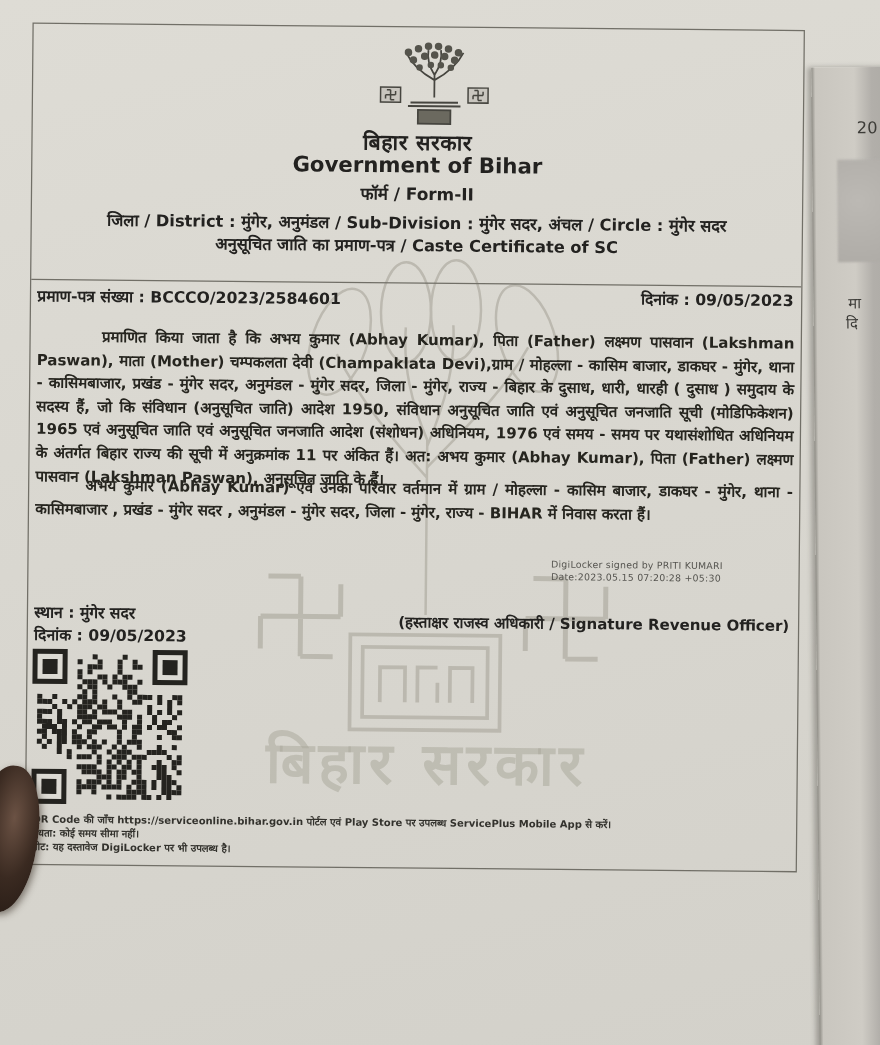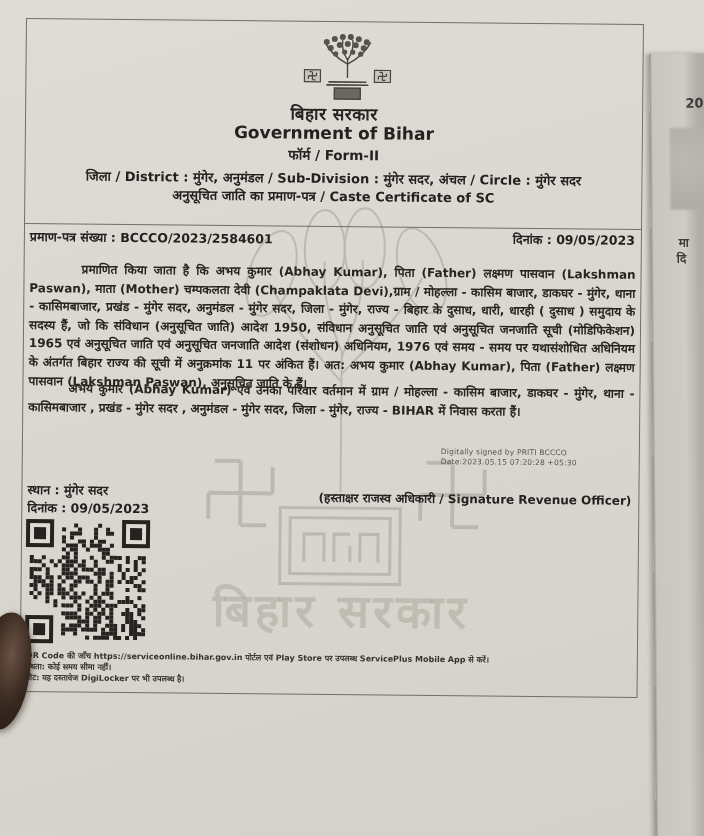--- a/index.html
+++ b/index.html
@@ -14,21 +14,21 @@
     position:absolute;left:0;top:0;width:704px;height:836px;
     background:linear-gradient(165deg,#dedcd5 0%,#d9d7d0 45%,#d3d1ca 100%);
   }
   
   .under-page{
     position:absolute;left:649px;top:54px;width:90px;height:800px;
     transform:rotate(-0.5deg);transform-origin:0 0;
     background:linear-gradient(90deg,#8f8d86 0px,#c9c6bf 3px,#cfccc5 34px,#b2afaa 48px,#a5a39d 90px);
     box-shadow:-3px 0 4px rgba(60,58,52,.35);
   }
-  .under-page .ptxt{position:absolute;color:#3d3c38;font-weight:bold;}
+  .under-page .ptxt{position:absolute;color:#3d3c38;font-weight:normal;}
   .photo-patch{
     position:absolute;left:20px;top:74px;width:42px;height:82px;
     background:radial-gradient(circle at 40% 40%,#bcb9b4,#aeaba6);
     filter:blur(1px);
   }
   
   .finger{
     position:absolute;left:-22px;top:612px;width:52px;height:118px;
     border-radius:50% 46% 48% 50%;
     background:radial-gradient(ellipse at 60% 35%,#6b5244 0%,#3a2a21 45%,#1d140f 100%);
@@ -162,21 +162,21 @@
 
     <div class="abs rule"></div>
 
     <div class="abs certno">प्रमाण-पत्र संख्या : BCCCO/2023/2584601</div>
     <div class="abs certdate">दिनांक : 09/05/2023</div>
 
     <div class="abs para para1">प्रमाणित किया जाता है कि अभय कुमार (Abhay Kumar), पिता (Father) लक्ष्मण पासवान (Lakshman Paswan), माता (Mother) चम्पकलता देवी (Champaklata Devi),ग्राम / मोहल्ला - कासिम बाजार, डाकघर - मुंगेर, थाना - कासिमबाजार, प्रखंड - मुंगेर सदर, अनुमंडल - मुंगेर सदर, जिला - मुंगेर, राज्य - बिहार के दुसाध, धारी, धारही ( दुसाध ) समुदाय के सदस्य हैं, जो कि संविधान (अनुसूचित जाति) आदेश 1950, संविधान अनुसूचित जाति एवं अनुसूचित जनजाति सूची (मोडिफिकेशन) 1965 एवं अनुसूचित जाति एवं अनुसूचित जनजाति आदेश (संशोधन) अधिनियम, 1976 एवं समय - समय पर यथासंशोधित अधिनियम के अंतर्गत बिहार राज्य की सूची में अनुक्रमांक 11 पर अंकित हैं। अत: अभय कुमार (Abhay Kumar), पिता (Father) लक्ष्मण पासवान (Lakshman Paswan), अनुसूचित जाति के हैं।</div>
     <div class="abs para para2">अभय कुमार (Abhay Kumar) एवं उनका परिवार वर्तमान में ग्राम / मोहल्ला - कासिम बाजार, डाकघर - मुंगेर, थाना - कासिमबाजार , प्रखंड - मुंगेर सदर , अनुमंडल - मुंगेर सदर, जिला - मुंगेर, राज्य - BIHAR में निवास करता हैं।</div>
 
     <div class="abs digsig">
-      <div>Digitally signed by PRITI BCCCO</div>
+      <div>DigiLocker signed by PRITI KUMARI</div>
       <div>Date:2023.05.15 07:20:28 +05:30</div>
     </div>
 
     <div class="abs place">स्थान : मुंगेर सदर</div>
     <div class="abs pdate">दिनांक : 09/05/2023</div>
     <div class="abs officer">(हस्ताक्षर राजस्व अधिकारी / Signature Revenue Officer)</div>
 
     <div class="qr">
       <div class="modules">
           <div class="cell" style="left: 48px; top: 4px;"></div>

